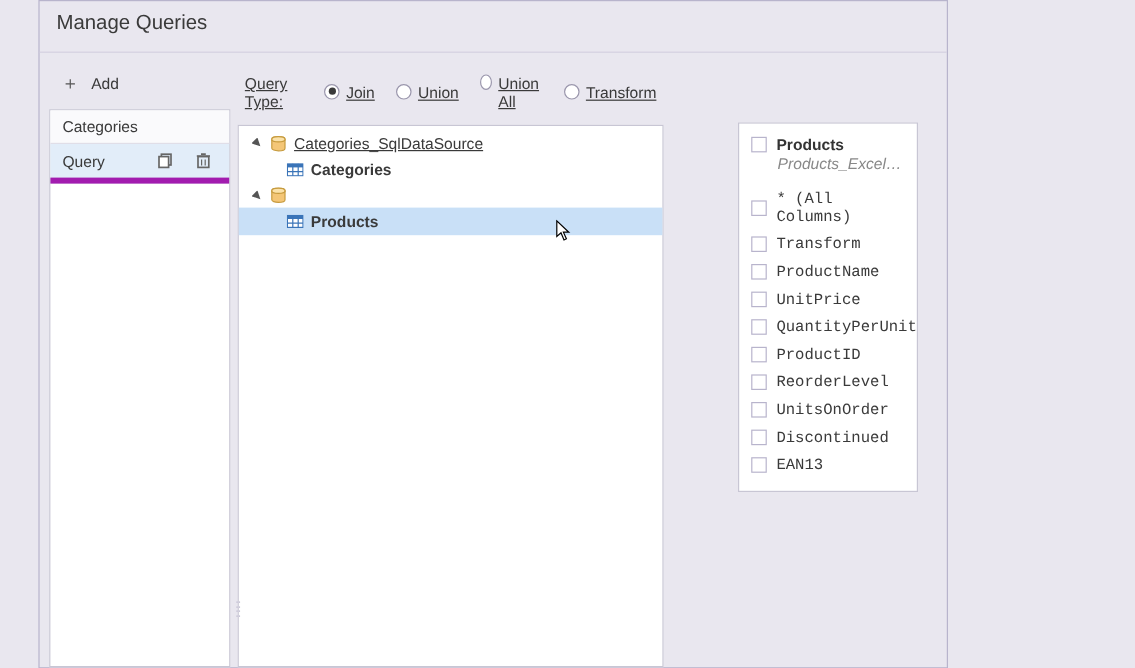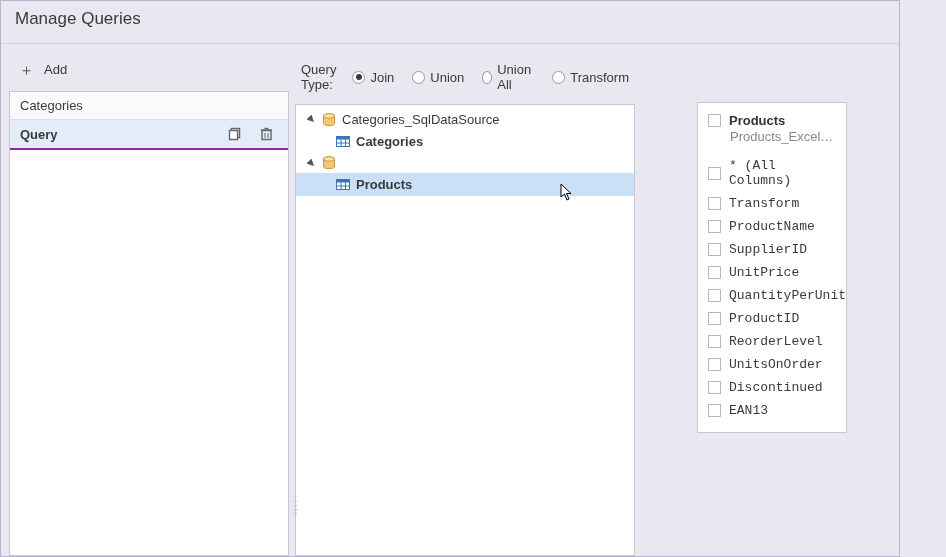--- a/index.html
+++ b/index.html
@@ -4,25 +4,26 @@
 <style>
   * { box-sizing: border-box; }
   html, body {
     margin: 0; padding: 0;
     font-family: "Segoe UI", Tahoma, sans-serif;
     font-size: 13px;
     color: #3a3a3a;
     background: #e9e7ef;
   }
   .window {
-    width: 900px; height: 557px;
+    width: 758px; height: 557px;
     background: #e9e7ef;
     border: 1px solid #b8b4cc;
     display: flex; flex-direction: column;
     position: relative;
+    margin-left: 32px;
   }
   .titlebar {
     padding: 8px 14px 14px;
     font-size: 17px;
     color: #3a3a3a;
     border-bottom: 1px solid #d4d0e0;
   }
   .body {
     flex: 1;
     display: flex;
@@ -53,60 +54,61 @@
   .left-list-header {
     padding: 6px 10px;
     border-bottom: 1px solid #e0dee8;
     background: #fafafc;
     color: #3a3a3a;
   }
   .left-list-row {
     display: flex; align-items: center;
     padding: 6px 10px;
     background: #e2edf9;
-    border-bottom: 2px solid #a21caf;
-    font-weight: bold;
+    border-bottom: 5px solid #a21caf;
   }
   .left-list-row .label { flex: 1; }
   .row-actions { display: flex; gap: 16px; align-items: center; margin-right: 4px;}
   .icon-btn { cursor: pointer; color: #666; display:inline-flex; }
   .mid-pane {
     flex: 1;
     display: flex; flex-direction: column;
     position: relative;
   }
   .query-type {
     display: flex; align-items: center;
-    gap: 1px;
+    gap: 25px;
     padding: 6px 6px 12px 6px;
     color: #3a3a3a;
+    text-decoration: underline;
   }
   .query-type .qt-label { margin-right: 6px; }
   .radio-group { display: flex; align-items:center; gap: 18px; }
-  .radio-item { display:flex; align-items:center; gap:5px; cursor:pointer;}
+  .radio-item { display:flex; gap:5px; cursor:pointer;}
   .radio-dot {
     width: 13px; height:13px; border-radius:50%;
     border: 1px solid #9a96ac;
     display:flex; align-items:center; justify-content:center;
     background:#fff;
   }
   .radio-dot.sel::after {
     content:""; width:6px; height:6px; border-radius:50%; background:#3a3a3a;
   }
   .tree {
     flex:1;
     background:#fff;
     border:1px solid #c8c6d4;
     padding: 4px 0;
     position: relative;
   }
   .tree-node {
     display:flex; align-items:center;
     gap:6px;
     padding: 3px 8px 3px 10px;
+    text-decoration: underline;
   }
   .tree-expander {
     width:10px; height:10px;
     display:inline-flex; align-items:center; justify-content:center;
     cursor:pointer;
   }
   .tree-expander svg { display:block; }
   .tree-child {
     display:flex; align-items:center;
     gap:6px;
@@ -132,21 +134,21 @@
     background:#fff;
     border:1px solid #c8c6d4;
     padding: 8px 10px 10px 10px;
     width: 150px;
     margin-left: 50px;
   }
   .rp-head { display:flex; align-items:center; gap:8px; padding:2px 0 1px;}
   .rp-head .title { font-weight:700; color:#333;}
   .rp-sub {
     color:#888; padding: 0 0 10px 22px; font-size:13px;
-    white-space:nowrap; overflow:hidden; text-overflow:ellipsis;
+    white-space:nowrap; overflow:hidden; text-overflow:ellipsis;font-style:italic;
   }
   .rp-col { display:flex; align-items:center; gap:8px; padding:4px 0;font-family:Liberation Mono, monospace;}
   .cb {
     width:13px; height:13px; border:1px solid #b8b4cc; background:#fff;
     cursor:pointer; flex:0 0 13px;
   }
   .cursor-arrow {
     position:absolute;
     left: 264px; top: 78px;
     pointer-events:none;
@@ -303,24 +305,20 @@
         <div class="rp-col">
             <span class="cb"></span>
             <span>Transform</span>
           </div>
         <div class="rp-col">
             <span class="cb"></span>
             <span>ProductName</span>
           </div>
         <div class="rp-col">
             <span class="cb"></span>
-            <span>SupplierID</span>
-          </div>
-        <div class="rp-col">
-            <span class="cb"></span>
             <span>UnitPrice</span>
           </div>
         <div class="rp-col">
             <span class="cb"></span>
             <span>QuantityPerUnit</span>
           </div>
         <div class="rp-col">
             <span class="cb"></span>
             <span>ProductID</span>
           </div>

